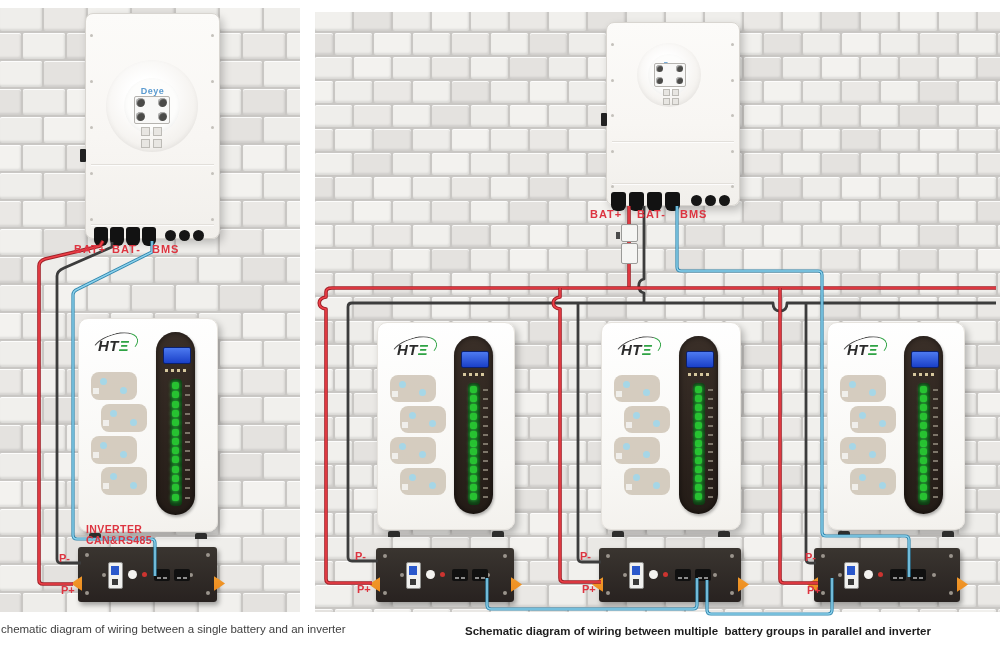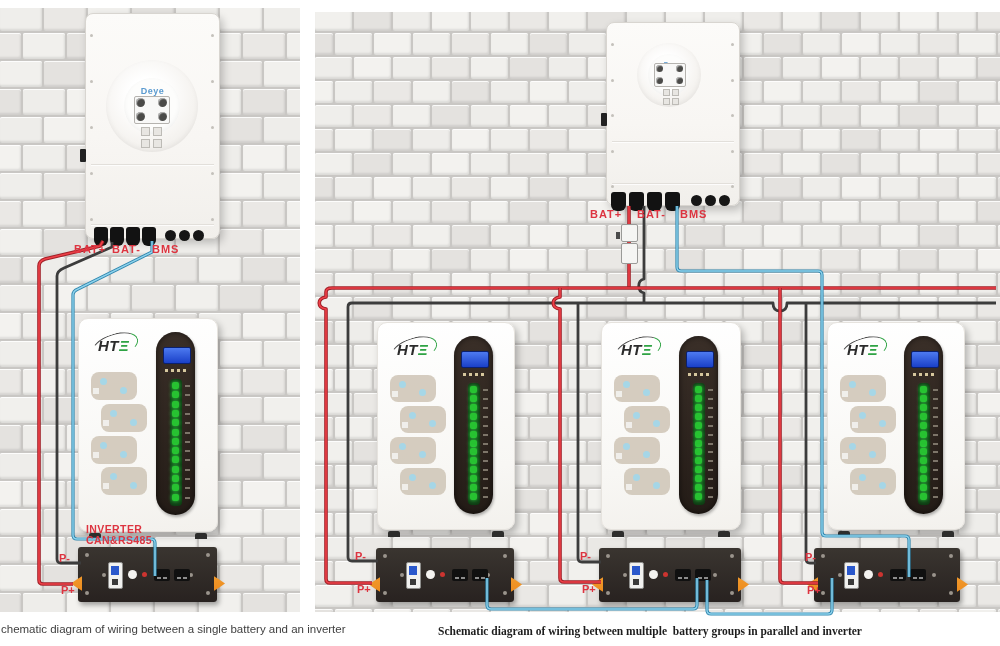--- a/index.html
+++ b/index.html
@@ -1200,13 +1200,13 @@
 <div class="plabel" style="left:59px;top:552px;">P-</div>
 <div class="plabel" style="left:61px;top:584px;">P+</div>
 <div class="plabel" style="left:355px;top:550px;">P-</div>
 <div class="plabel" style="left:357px;top:583px;">P+</div>
 <div class="plabel" style="left:580px;top:550px;">P-</div>
 <div class="plabel" style="left:582px;top:583px;">P+</div>
 <div class="plabel" style="left:805px;top:551px;">P-</div>
 <div class="plabel" style="left:807px;top:584px;">P+</div>
 
 <div class="caption caption-left" style="left:1px;top:623px;">chematic diagram of wiring between a single battery and an inverter</div>
-<div class="caption caption-right" style="left:438px;top:625px;font-family:Liberation Serif, serif;">Schematic diagram of wiring between multiple  battery groups in parallel and inverter</div>
+<div class="caption caption-right" style="left:465px;top:625px;">Schematic diagram of wiring between multiple  battery groups in parallel and inverter</div>
 
 </body></html>

